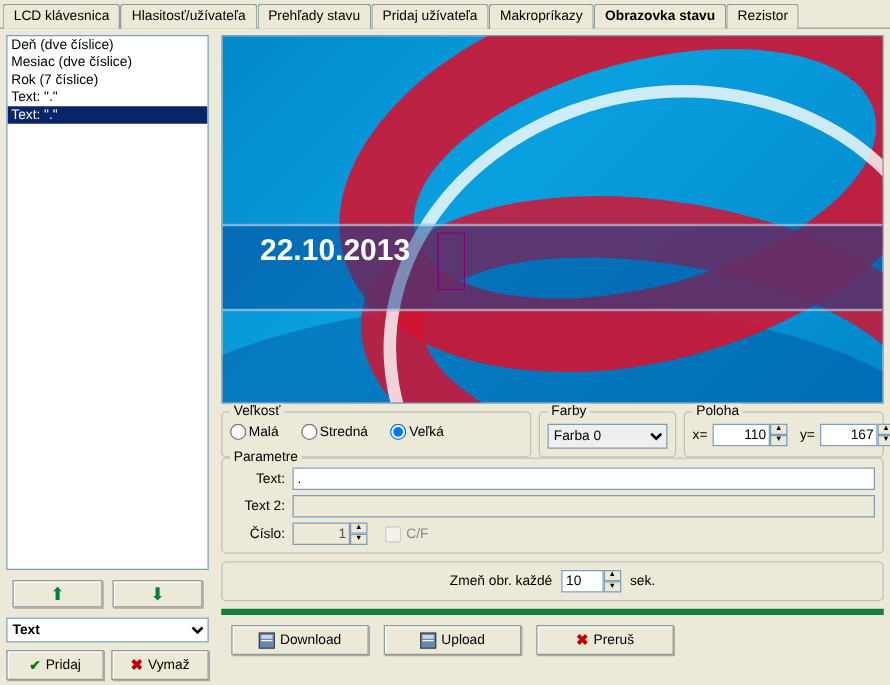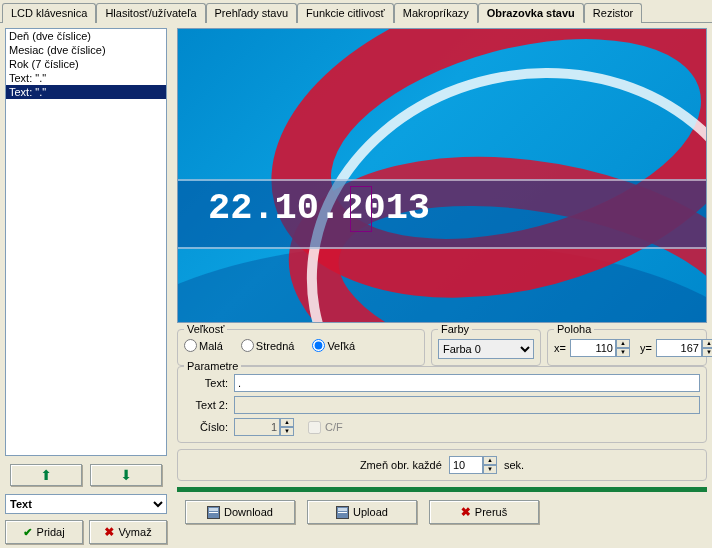--- a/index.html
+++ b/index.html
@@ -155,23 +155,23 @@
     height: 70px;
     background: rgba(0,70,150,0.5);
     border-top: 2px solid rgba(255,255,255,0.5);
     border-bottom: 2px solid rgba(255,255,255,0.5);
   }
   .date-text {
     position: absolute;
     left: 30px;
     top: 158px;
     color: #fff;
-    font-size: 37px;
+    font-size: 24px;
     font-weight: bold;
-    font-family: Liberation Mono, monospace;
+    font-family: Liberation Sans, sans-serif;
     text-align: center;
   }
   .cursor-box {
     position: absolute;
     left: 172px;
     top: 157px;
     width: 22px;
     height: 46px;
     border: 1px solid #800080;
   }
@@ -282,21 +282,21 @@
       linear-gradient(#fff,#fff) 0 4px/100% 1px no-repeat;
   }
 </style>
 </head>
 <body>
 
 <div class="tabs">
   <div class="tab">LCD klávesnica</div>
   <div class="tab">Hlasitosť/užívateľa</div>
   <div class="tab">Prehľady stavu</div>
-  <div class="tab">Funkcie citlivosť</div>
+  <div class="tab">Pridaj užívateľa</div>
   <div class="tab">Makropríkazy</div>
   <div class="tab active">Obrazovka stavu</div>
   <div class="tab">Rezistor</div>
 </div>
 
 <div class="main">
 
   <div class="left-panel">
     <div class="listbox">
       <div class="listbox-item">Deň (dve číslice)</div>

